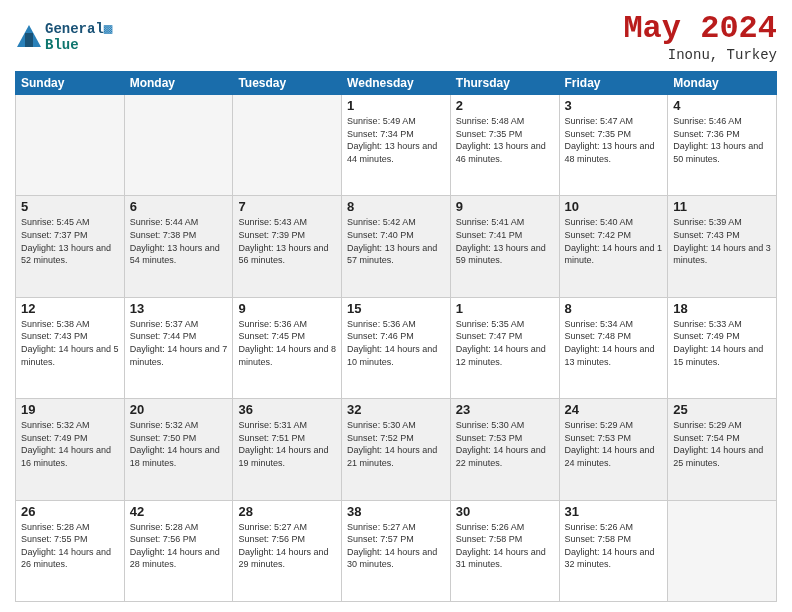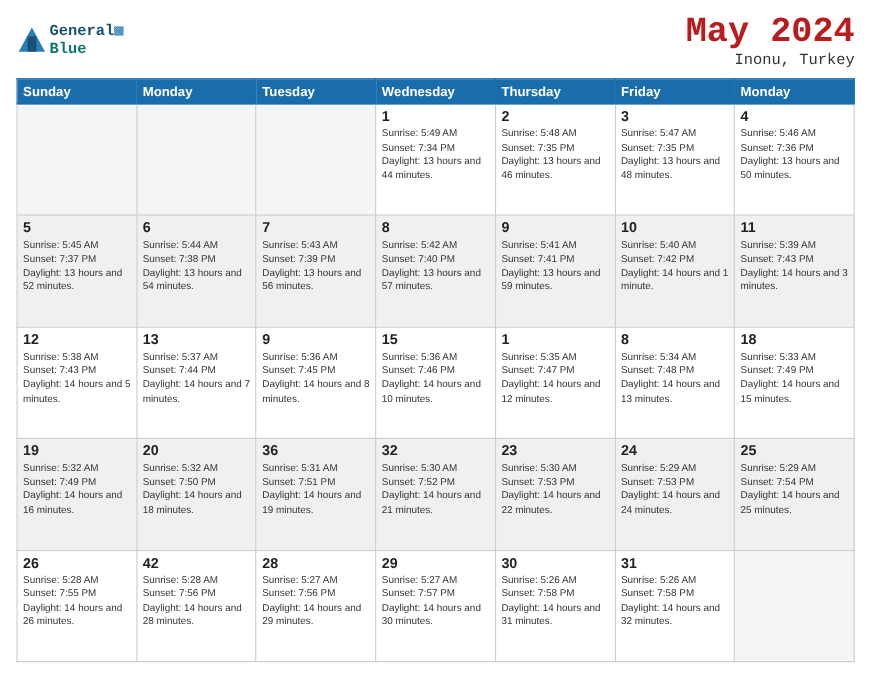--- a/index.html
+++ b/index.html
@@ -239,21 +239,21 @@
           </td>
           <td>
             <span class="day-num">42</span>
             <div class="day-info">Sunrise: 5:28 AM<br>Sunset: 7:56 PM<br>Daylight: 14 hours and 28 minutes.</div>
           </td>
           <td>
             <span class="day-num">28</span>
             <div class="day-info">Sunrise: 5:27 AM<br>Sunset: 7:56 PM<br>Daylight: 14 hours and 29 minutes.</div>
           </td>
           <td>
-            <span class="day-num">29</span>
+            <span class="day-num">38</span>
             <div class="day-info">Sunrise: 5:27 AM<br>Sunset: 7:57 PM<br>Daylight: 14 hours and 30 minutes.</div>
           </td>
           <td>
             <span class="day-num">30</span>
             <div class="day-info">Sunrise: 5:26 AM<br>Sunset: 7:58 PM<br>Daylight: 14 hours and 31 minutes.</div>
           </td>
           <td>
             <span class="day-num">31</span>
             <div class="day-info">Sunrise: 5:26 AM<br>Sunset: 7:58 PM<br>Daylight: 14 hours and 32 minutes.</div>
           </td>

